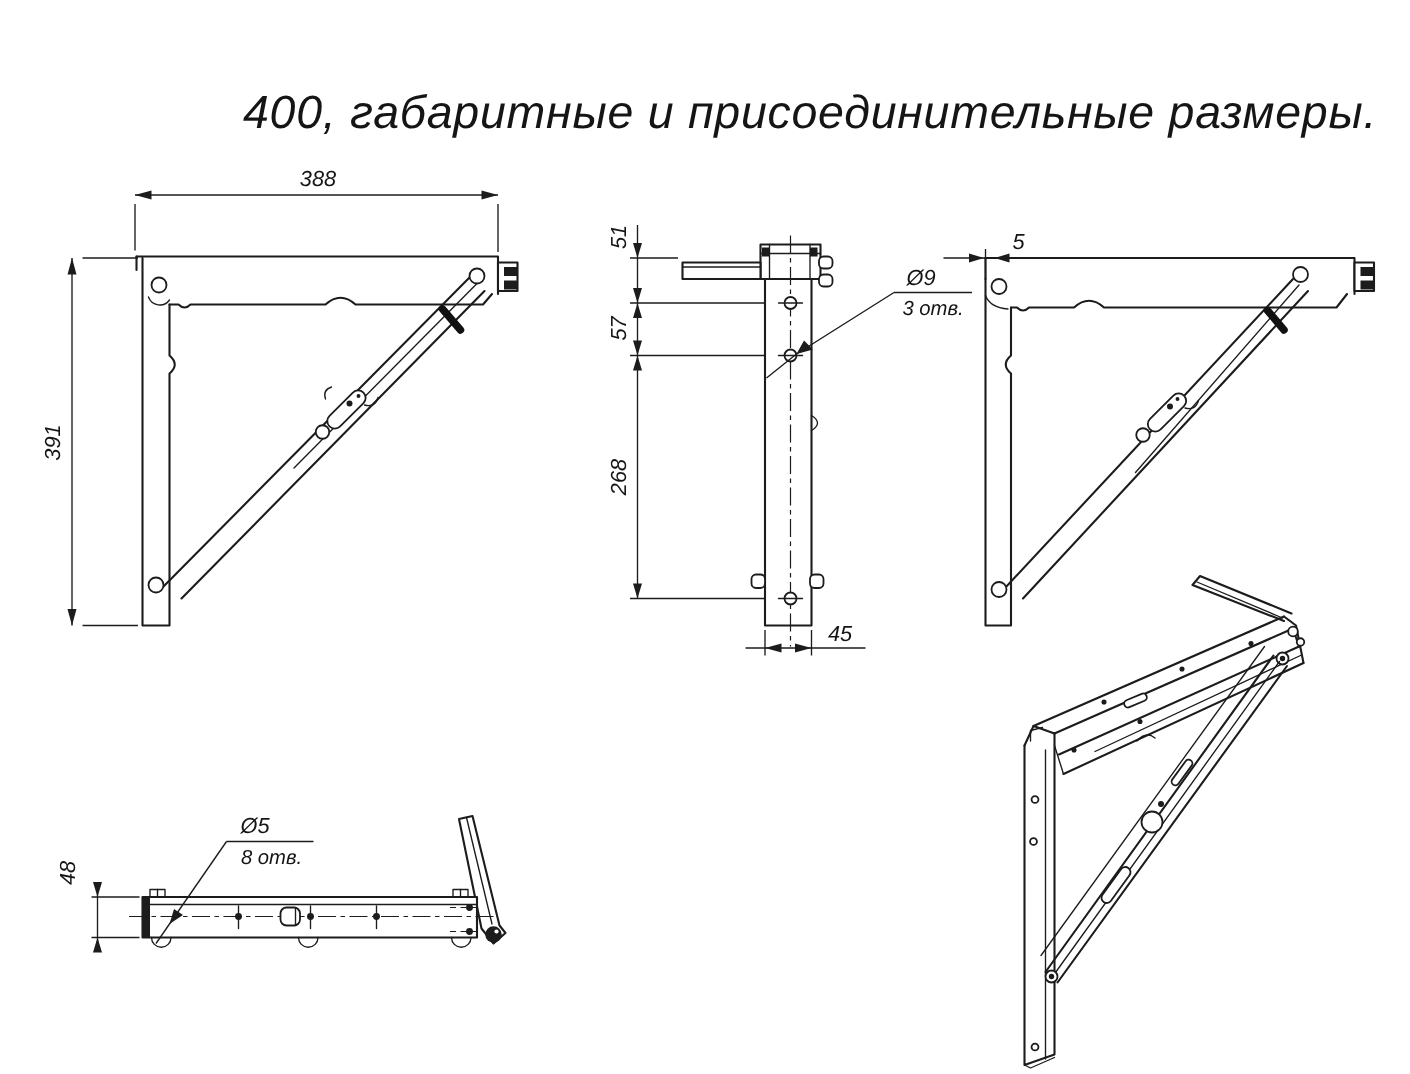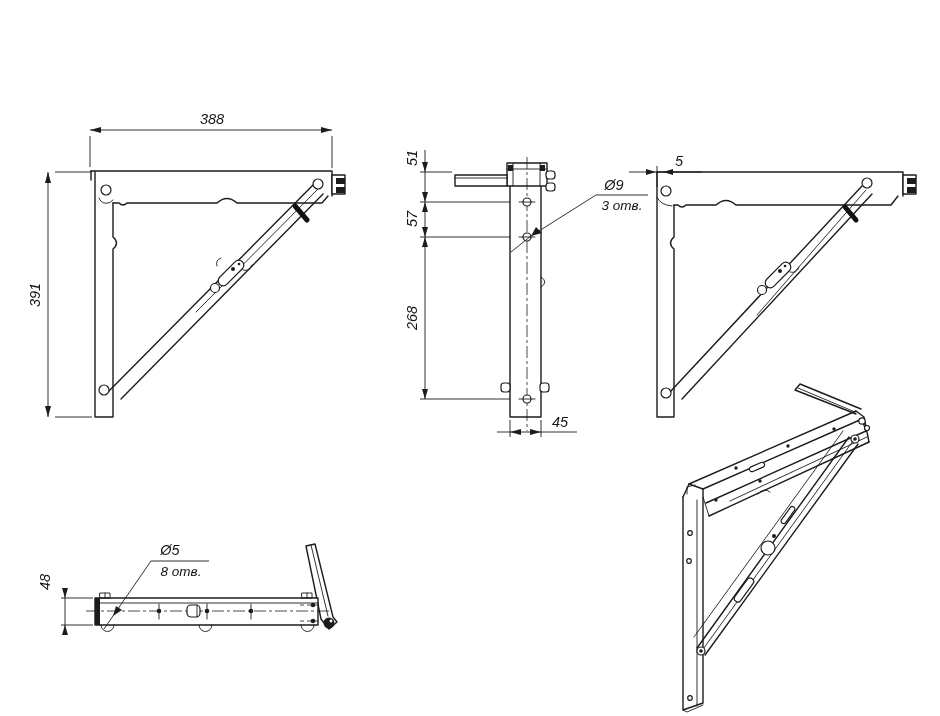--- a/index.html
+++ b/index.html
@@ -18,20 +18,21 @@
   .dot{fill:#1c1c1c;stroke:none;}
   .wh{fill:#fff;stroke:#1c1c1c;stroke-width:1.4;stroke-linejoin:round;}
   .slotdark{fill:none;stroke:#111;stroke-width:5;stroke-linecap:round;}
   .t{font:italic 14.5px "Liberation Sans",sans-serif;fill:#151515;text-anchor:middle;}
   .t2{font:italic 13.5px "Liberation Sans",sans-serif;fill:#151515;text-anchor:middle;}
 </style>
 </head>
 <body>
 
 <div class="stage">
+  <div class="title">400, габаритные и присоединительные размеры.</div>
 
   <svg width="940" height="716" viewBox="0 0 940 716">
 
     <g>
 
       <path class="dim" d="M90,130 H332"></path>
       <path class="dim" d="M90,136 V167 M332,136 V168"></path>
       <polygon class="ah" points="90,130 101,127 101,133"></polygon>
       <polygon class="ah" points="332,130 321,127 321,133"></polygon>
       <text class="t" x="212" y="124">388</text>

